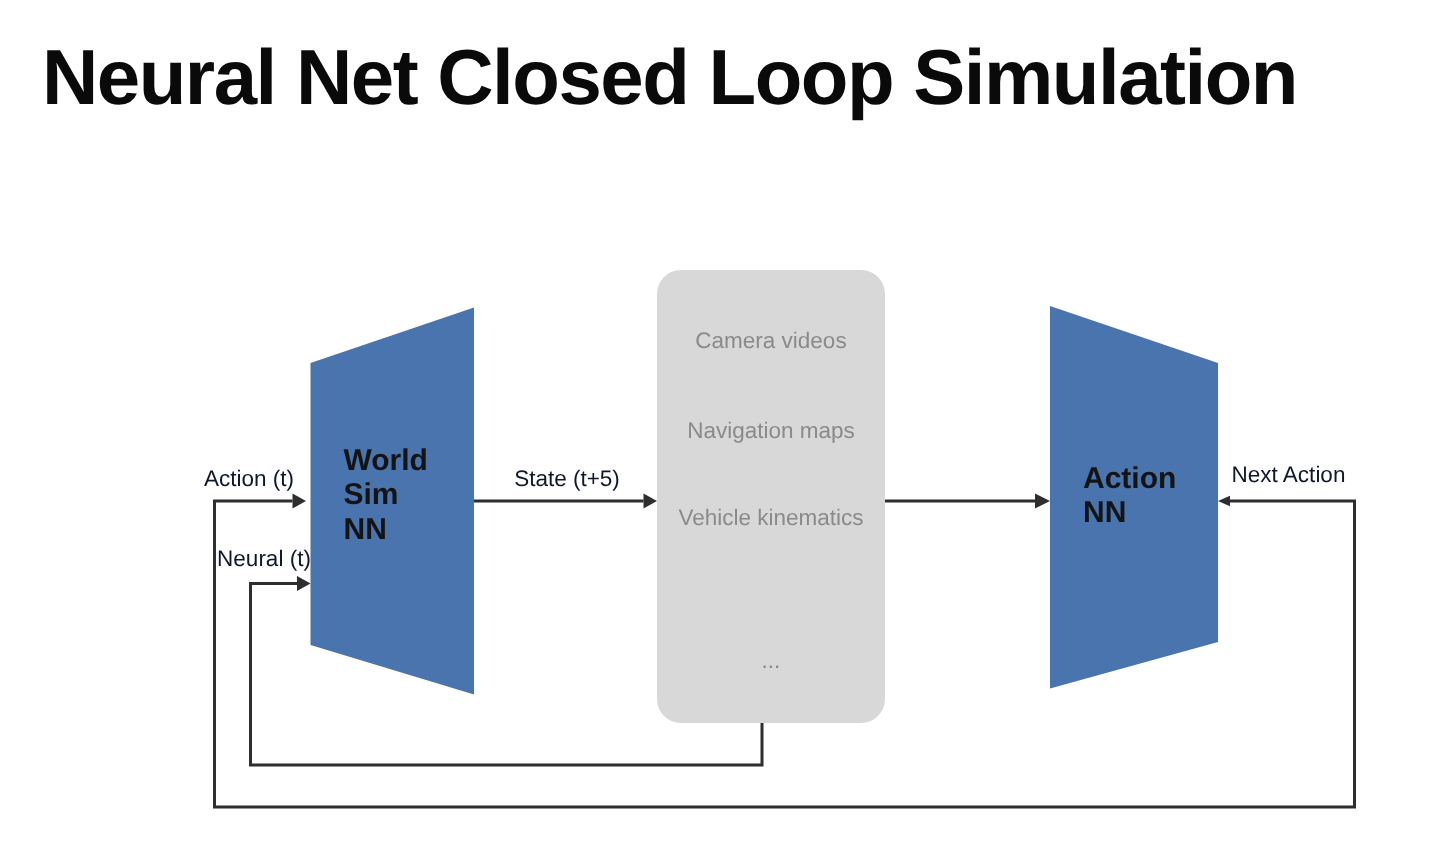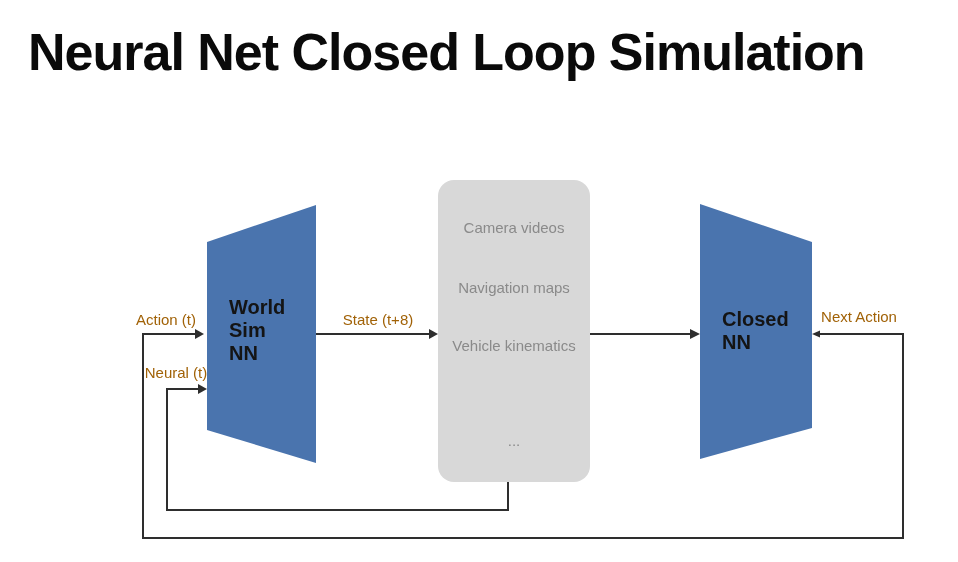--- a/index.html
+++ b/index.html
@@ -27,21 +27,21 @@
     left: 0;
     top: 0;
     width: 958px;
     height: 562px;
   }
   .edge-label {
     position: absolute;
     width: 90px;
     text-align: center;
     font-size: 15px;
-    color: #a16207;
+    color: #0f172a;
     white-space: nowrap;
   }
   .node-label {
     position: absolute;
     font-size: 20px;
     font-weight: bold;
     color: #141414;
     line-height: 23px;
     white-space: pre-line;
   }
@@ -80,26 +80,26 @@
     <path d="M 818 334 H 903 V 538 H 143 V 334 H 195" fill="none" stroke-width="2" stroke="#2e2e2e"></path>
     <polygon points="204,334 195,329 195,339" fill="#2e2e2e"></polygon>
 
     <path d="M 508 482 V 510 H 167 V 389 H 198" fill="none" stroke-width="2" stroke="#2e2e2e"></path>
     <polygon points="207,389 198,384 198,394" fill="#2e2e2e"></polygon>
   </svg>
 
   <div class="node-label" style="left:229px; top:296px;">World
 Sim
 NN</div>
-  <div class="node-label" style="left:722px; top:308px;">Closed
+  <div class="node-label" style="left:722px; top:308px;">Action
 NN</div>
 
   <div class="edge-label" style="left:121px; top:311px;">Action (t)</div>
   <div class="edge-label" style="left:131px; top:364px;">Neural (t)</div>
-  <div class="edge-label" style="left:333px; top:311px;">State (t+8)</div>
+  <div class="edge-label" style="left:333px; top:311px;">State (t+5)</div>
   <div class="edge-label" style="left:814px; top:308px;">Next Action</div>
 
   <div class="modality-item" style="top:279px;">Navigation maps</div>
   <div class="modality-item" style="top:219px;">Camera videos</div>
   <div class="modality-item" style="top:337px;">Vehicle kinematics</div>
   <div class="modality-item" style="top:432px;">...</div>
 
 </div>
 
 </body></html>

